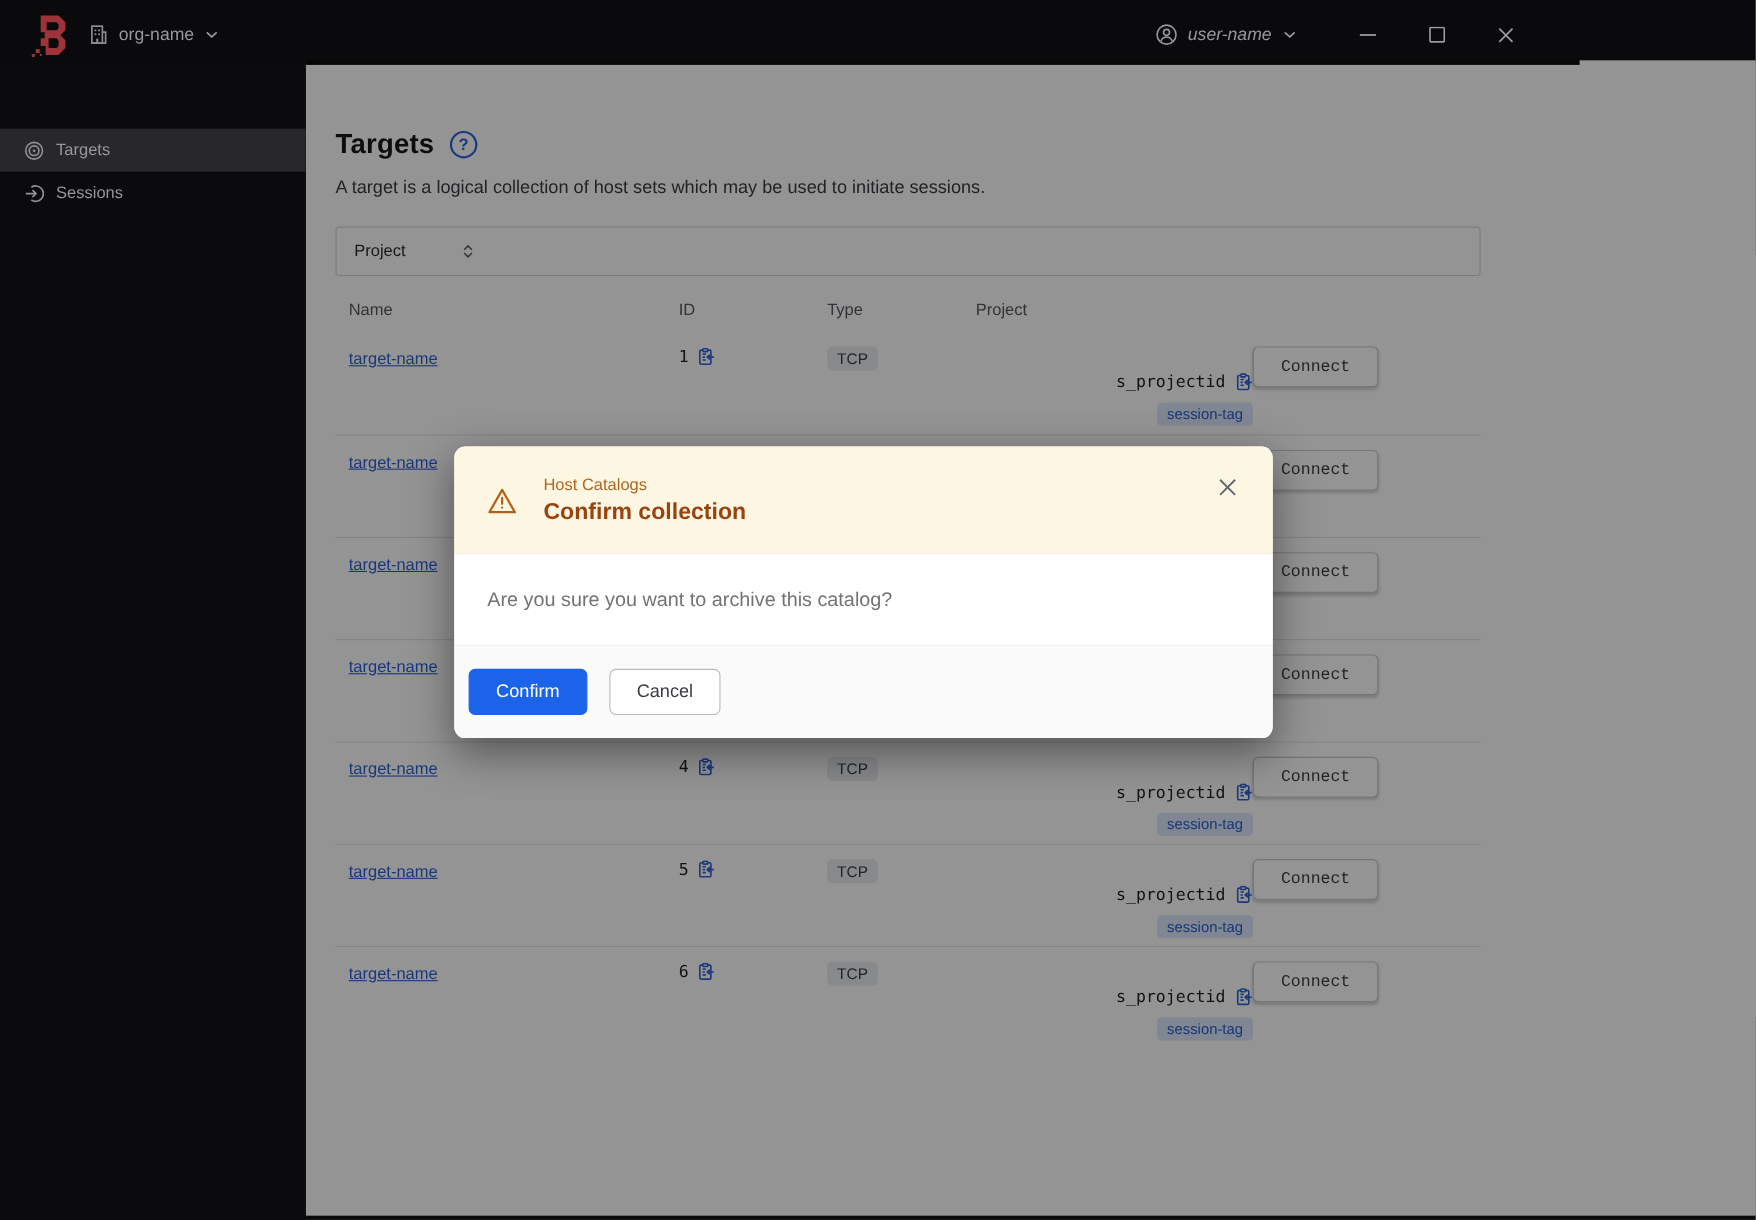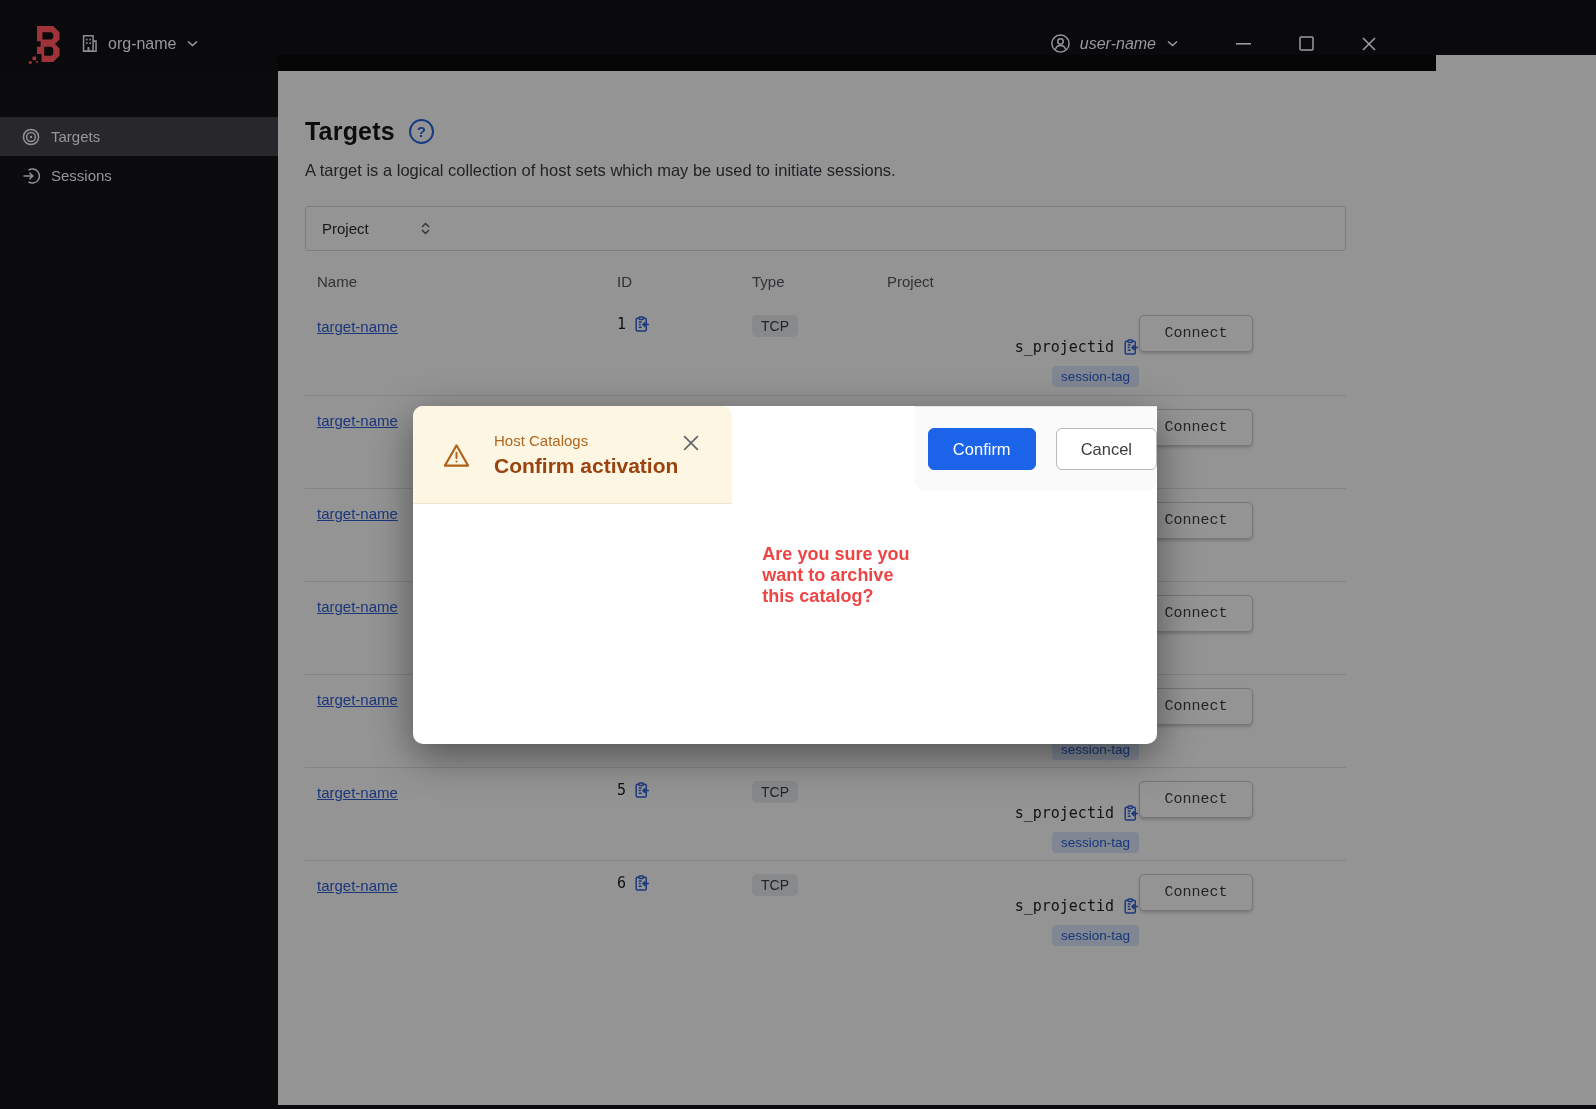--- a/index.html
+++ b/index.html
@@ -6,21 +6,21 @@
   html,body { width:1596px; height:1109px; }
   body {
     position: relative;
     background: #0A0A0C;
     font-family: "Liberation Sans", sans-serif;
     overflow: hidden;
   }
 
   
   .titlebar {
-    position: absolute; left:0; top:16px; width:1436px; height:55px;
+    position: absolute; left:0; top:4px; width:1436px; height:55px;
     background:#0A0A0C; display:flex; align-items:center;
     padding:0 0 0 28px; z-index:10;
   }
   .brand-logo { width:36px; height:40px; margin-right:16px; }
   .org-switcher { display:flex; align-items:center; gap:9px; color:#96989C; cursor:pointer; }
   .org-switcher svg { display:block; }
   .menu-label { font-size:16px; color:#96989C; }
   .chev { margin-left:2px; }
   .titlebar-right { margin-left:auto; display:flex; align-items:center;font-style:italic; }
   .user-menu { display:flex; align-items:center; gap:9px; color:#96989C; cursor:pointer; margin-right:50px; }
@@ -94,38 +94,38 @@
   }
 
   
   .dim-overlay {
     position:absolute; left:278px; top:55px; width:1318px; height:1050px;
     background:rgba(0,0,0,0.42); z-index:50;
   }
 
   
   .modal {
-    position:absolute; left:413px; top:406px; width:744px; height:338px;
+    position:absolute; left:413px; top:406px; width:744px; height:265px;
     border-radius:10px; z-index:100; background:#FFFFFF;
     box-shadow:0 12px 40px rgba(0,0,0,0.45);
-    display:flex; flex-direction:row;
+    display:flex; flex-direction:column;
   }
   .modal-header {
     background:#FCF6E3; border-radius:10px 10px 0 0; height:98px;
     display:flex; align-items:center; padding:0 28px 0 30px;
     border-bottom:1px solid #F0E7CE;
   }
   .warn-icon { color:#B26118; margin-right:24px; flex:0 0 auto; align-self:flex-start; margin-top:37px; }
   .modal-header-text { display:flex; flex-direction:column; gap:5px; }
   .modal-context { font-size:15px; color:#B0661F; }
   .modal-title { font-size:21px; font-weight:bold; color:#9A430E; }
   .modal-close { margin-left:auto; align-self:flex-start; margin-top:24px; color:#64676B; cursor:pointer;
                  width:26px; height:26px; display:flex; align-items:center; justify-content:center; }
   .modal-body { flex:1; display:flex; align-items:center; padding-left:30px; background:#FFFFFF; }
-  .modal-message { font-size:18px; color:#ef4444;font-weight:bold; }
+  .modal-message { font-size:18px; color:#737373; }
   .modal-footer {
     height:85px; background:#FAFAFB; border-top:1px solid #E5E6E8;
     border-radius:0 0 10px 10px; display:flex; align-items:center;
     padding-left:13px; gap:20px;
   }
   .btn { height:42px; border-radius:6px; font-size:16.5px; cursor:pointer;
          font-family:"Liberation Sans",sans-serif; padding:0 24px; }
   .btn-primary { background:#1B63E8; border:1px solid #1B63E8; color:#FFFFFF; }
   .btn-secondary { background:#FFFFFF; border:1px solid #B8BABE; color:#3A3C40; }
 </style>
@@ -455,21 +455,21 @@
 
 <div class="modal">
   <div class="modal-header">
     <svg class="warn-icon" width="27" height="25" viewBox="0 0 24 22" fill="none" stroke="currentColor" stroke-width="1.8" stroke-linejoin="round" stroke-linecap="round">
       <path d="M12 2 L22.3 20 H1.7 Z"></path>
       <path d="M12 8.5 V13.2"></path>
       <circle cx="12" cy="16.4" r="0.9" fill="currentColor" stroke="none"></circle>
     </svg>
     <div class="modal-header-text">
       <span class="modal-context">Host Catalogs</span>
-      <span class="modal-title">Confirm activation</span>
+      <span class="modal-title">Confirm collection</span>
     </div>
     <span class="modal-close">
       <svg width="16" height="16" viewBox="0 0 14 14" stroke="#64676B" stroke-width="1.5">
           <path d="M1 1 L13 13 M13 1 L1 13"></path>
         </svg>
     </span>
   </div>
   <div class="modal-body">
     <span class="modal-message">Are you sure you want to archive this catalog?</span>
   </div>

